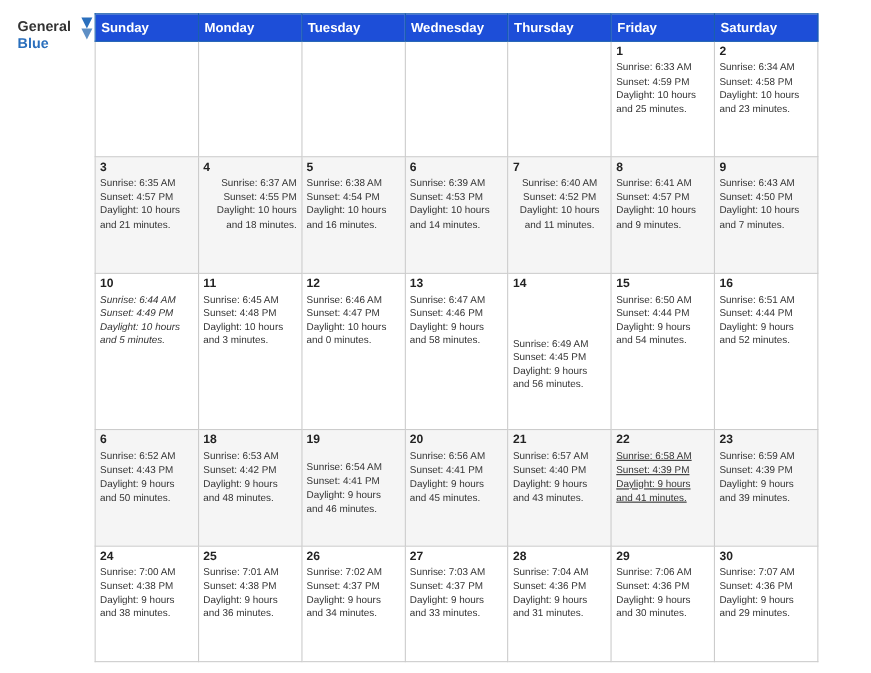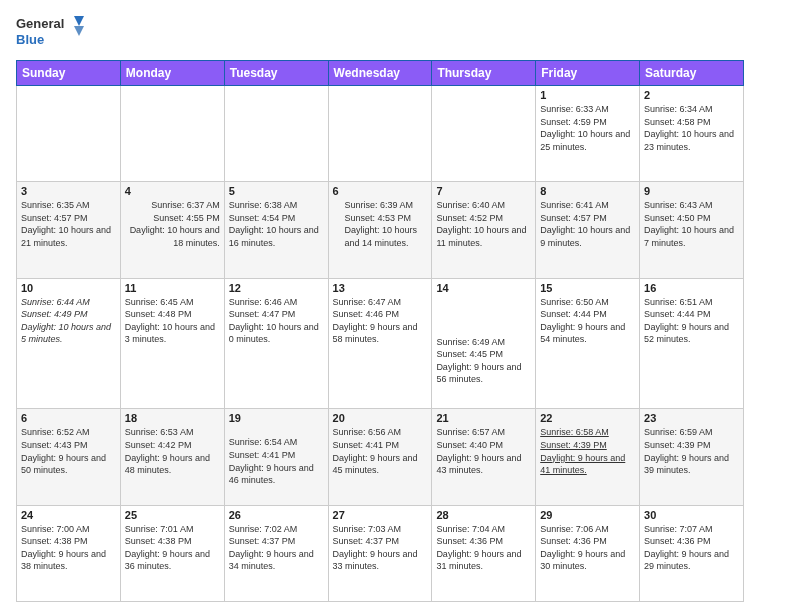--- a/index.html
+++ b/index.html
@@ -8,21 +8,21 @@
       background: #fff;
       width: 792px;
       height: 612px;
       overflow: hidden;
     }
     .page {
       width: 760px;
       height: 612px;
       padding: 12px 16px 10px 16px;
       display: flex;
-      flex-direction: column;
+      flex-direction: row;
     }
     .header {
       display: flex;
       justify-content: space-between;
       align-items: flex-start;
       margin-bottom: 8px;
     }
     .logo {
       display: flex;
       align-items: center;
@@ -41,21 +41,21 @@
       font-size: 14px;
       color: #444;
     }
     .calendar {
       width: 100%;
       border-collapse: collapse;
       flex: 1;
       table-layout: fixed;
     }
     .calendar thead th {
-      background: #8b5cf6;
+      background: #1d4ed8;
       color: #fff;
       font-size: 12px;
       font-weight: bold;
       text-align: left;
       padding: 5px 5px;
       border: 1px solid #1a5fad;
     }
     .calendar tbody td {
       border: 1px solid #ccc;
       vertical-align: top;
@@ -149,27 +149,27 @@
 Daylight: 10 hours and 18 minutes.</div>
           </td>
           <td>
             <span class="day-number">5</span>
             <div class="day-info" style="white-space: pre-line;">Sunrise: 6:38 AM
 Sunset: 4:54 PM
 Daylight: 10 hours and 16 minutes.</div>
           </td>
           <td>
             <span class="day-number">6</span>
-            <div class="day-info" style="white-space: pre-line; margin-left: 12px;">Sunrise: 6:39 AM
+            <div class="day-info" style="white-space: pre-line;">Sunrise: 6:39 AM
 Sunset: 4:53 PM
 Daylight: 10 hours and 14 minutes.</div>
           </td>
           <td>
             <span class="day-number">7</span>
-            <div class="day-info" style="white-space: pre-line;">Sunrise: 6:40 AM
+            <div class="day-info" style="white-space: pre-line; text-align: center;">Sunrise: 6:40 AM
 Sunset: 4:52 PM
 Daylight: 10 hours and 11 minutes.</div>
           </td>
           <td>
             <span class="day-number">8</span>
             <div class="day-info" style="white-space: pre-line;">Sunrise: 6:41 AM
 Sunset: 4:57 PM
 Daylight: 10 hours and 9 minutes.</div>
           </td>
           <td>

